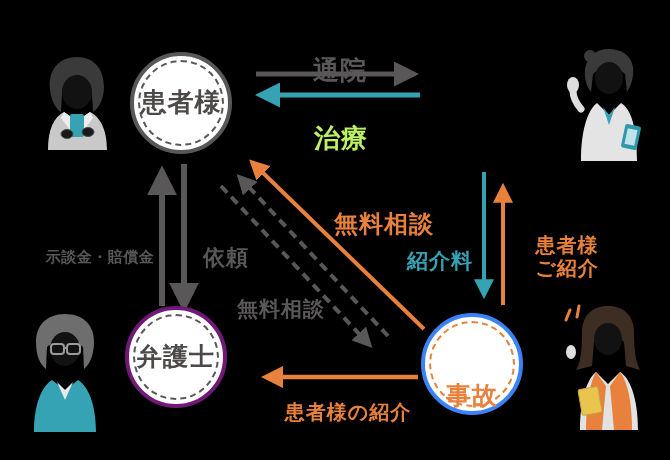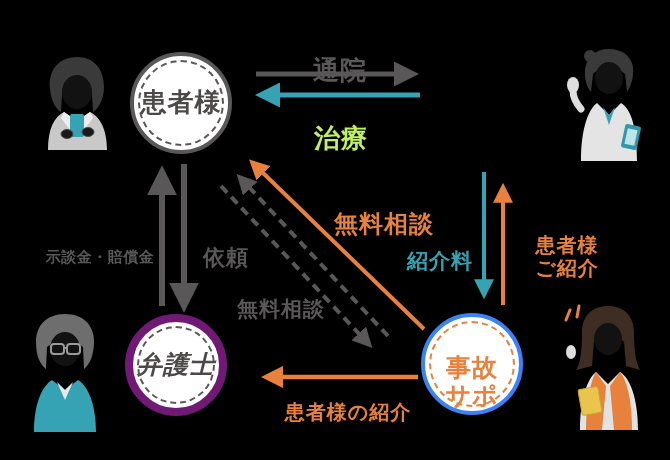--- a/index.html
+++ b/index.html
@@ -21,21 +21,21 @@
   .node .t { font-weight:bold; line-height:1.15; letter-spacing:1px; }
 
   .node-patient  { left:130px; top:52px;  border:4px solid #595757; }
   .node-patient .dash { border-color:#595757; }
   .node-patient .t { color:#4C4948; font-size:26px; }
 
   .node-clinic   { left:449px; top:49px;  border:4px solid #36A3B4; }
   .node-clinic .dash { border-color:#36A3B4; }
   .node-clinic .t { color:#36A3B4; font-size:21px; }
 
-  .node-lawyer   { left:125px; top:314px; border:8px solid #701a75;font-style:italic; }
+  .node-lawyer   { left:125px; top:306px; border:4px solid #701a75; }
   .node-lawyer .dash { border-color:#595757; }
   .node-lawyer .t { color:#4C4948; font-size:25px; }
 
   .node-jikosapo { left:421px; top:313px; border:4px solid #3b82f6;justify-content:flex-end; }
   .node-jikosapo .dash { border-color:#E8813C; }
   .node-jikosapo .t { color:#E8813C; font-size:25px; }
 
   
   .elabel {
     position:absolute; z-index:3; font-weight:bold; white-space:nowrap;
@@ -103,21 +103,20 @@
 
   <div class="node node-lawyer">
     <div class="dash"></div>
     <div class="t">弁護士</div>
   </div>
 
   <div class="node node-jikosapo">
     <div class="dash"></div>
     <div class="t">
       <div>事故</div>
-      <div>サポ</div>
     </div>
   </div>
 
   <div class="elabel lbl-tsuin">通院</div>
   <div class="elabel lbl-chiryo">治療</div>
   <div class="elabel lbl-jidan">示談金・賠償金</div>
   <div class="elabel lbl-irai">依頼</div>
   <div class="elabel lbl-muryo">無料相談</div>
   <div class="elabel lbl-omimai">無料相談</div>
   <div class="elabel lbl-shokairyo">紹介料</div>

